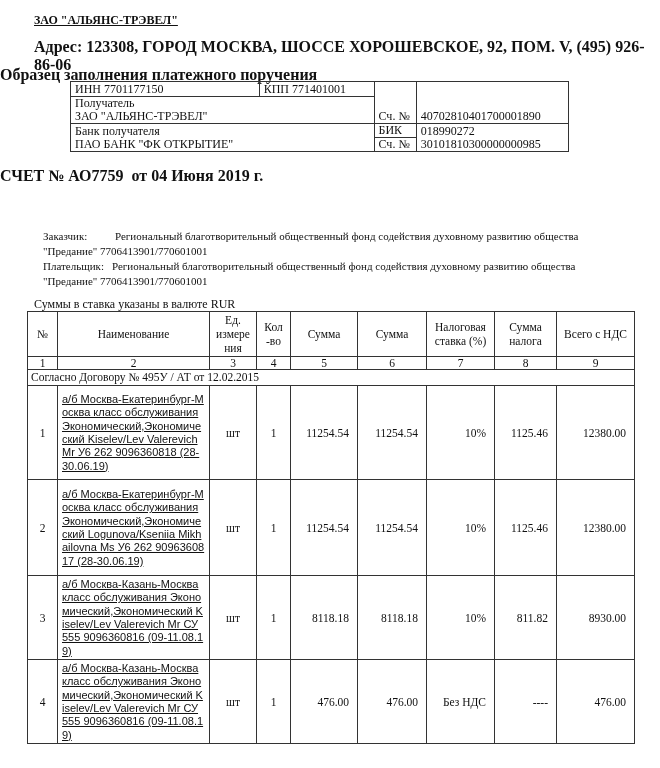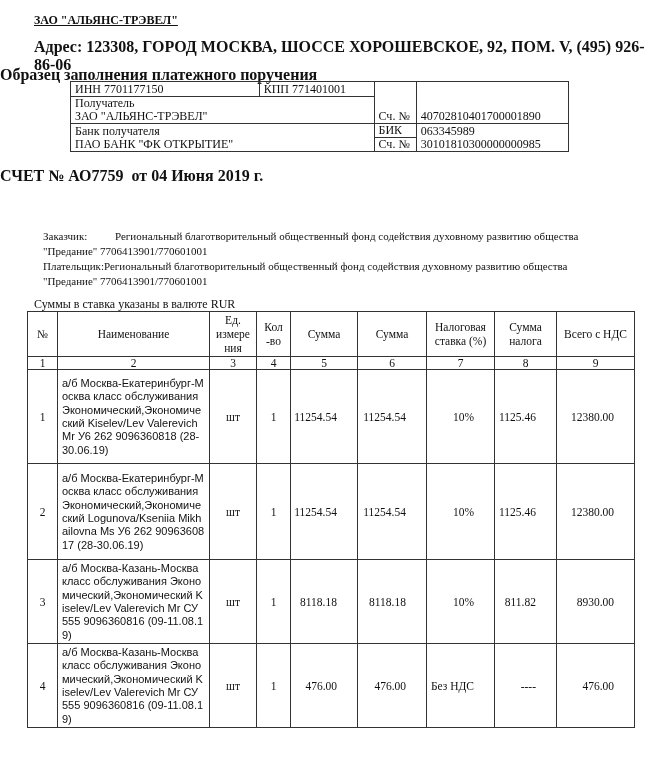--- a/index.html
+++ b/index.html
@@ -39,25 +39,26 @@
     font-size: 11.5px; table-layout: fixed;
   }
   .items td, .items th {
     border: 1.3px solid #333; padding: 1px 3px; font-weight: normal;
     vertical-align: middle;
   }
   .items th { text-align: center; line-height: 14px; height: 40px; }
   .items tr.nums td { text-align: center; padding: 0; line-height: 12px; height: 12px; }
   .items tr.contract td { line-height: 15px; padding: 0 3px; }
   .items td.c { text-align: center; }
-  .items td.r { text-align: right; padding-right: 20px; }
+  .items td.r { text-align: right; padding-right: 8px; }
   .items td.name {
     font-family: "Liberation Sans", "DejaVu Sans", sans-serif;
     font-size: 11px; line-height: 13.3px; padding: 2px 4px 1px 4px;
     word-break: break-all;
+    text-decoration: underline;
   }
 </style>
 </head>
 <body>
 
 <div class="abs company">ЗАО "АЛЬЯНС-ТРЭВЕЛ"</div>
 <div class="abs address">Адрес: 123308, ГОРОД МОСКВА, ШОССЕ ХОРОШЕВСКОЕ, 92, ПОМ. V, (495) 926-86-06</div>
 
 <div class="abs sample-title">Образец заполнения платежного поручения</div>
 
@@ -81,38 +82,38 @@
   </tr>
   <tr style="height:27px">
     <td colspan="2">
       <div>Получатель</div>
       <div>ЗАО "АЛЬЯНС-ТРЭВЕЛ"</div>
     </td>
   </tr>
   <tr style="height:14px">
     <td colspan="2" class="nb-b">Банк получателя</td>
     <td class="center">БИК</td>
-    <td class="nb-b">063345989</td>
+    <td class="nb-b">018990272</td>
   </tr>
   <tr style="height:14px">
     <td colspan="2" class="nb-t">ПАО БАНК "ФК ОТКРЫТИЕ"</td>
     <td class="center">Сч. №</td>
     <td class="nb-t">30101810300000000985</td>
   </tr>
 </tbody>
   </table>
 
 <div class="abs invoice-title">СЧЕТ № АО7759  от 04 Июня 2019 г.</div>
 
 <div class="abs party" style="top:229px">
   <div><span class="lbl" style="width:72px">Заказчик:</span><span>Региональный благотворительный общественный фонд содействия духовному развитию общества</span></div>
   <div>"Предание" 7706413901/770601001</div>
 </div>
 <div class="abs party" style="top:259px">
-  <div><span class="lbl" style="margin-right:0">Плательщик:</span><span>Региональный благотворительный общественный фонд содействия духовному развитию общества</span></div>
+  <div><span class="lbl" style="margin-right:8px">Плательщик:</span><span>Региональный благотворительный общественный фонд содействия духовному развитию общества</span></div>
   <div>"Предание" 7706413901/770601001</div>
 </div>
 
 <div class="abs currency">Суммы в ставка указаны в валюте RUR</div>
 
 <table class="items">
   <colgroup>
     <col style="width:30px">
       <col style="width:152px">
       <col style="width:47px">
@@ -141,20 +142,23 @@
       <td>1</td>
       <td>2</td>
       <td>3</td>
       <td>4</td>
       <td>5</td>
       <td>6</td>
       <td>7</td>
       <td>8</td>
       <td>9</td>
     </tr>
+    <tr class="contract">
+      <td colspan="9">Согласно Договору № 495У / АТ от 12.02.2015</td>
+    </tr>
     <tr style="height:94px">
       <td class="c">1</td>
       <td class="name">а/б Москва-Екатеринбург-Москва класс обслуживания Экономический,Экономический Kiselev/Lev Valerevich Mr У6 262 9096360818 (28-30.06.19)</td>
       <td class="c">шт</td>
       <td class="c">1</td>
       <td class="r">11254.54</td>
       <td class="r">11254.54</td>
       <td class="r">10%</td>
       <td class="r">1125.46</td>
       <td class="r">12380.00</td>

